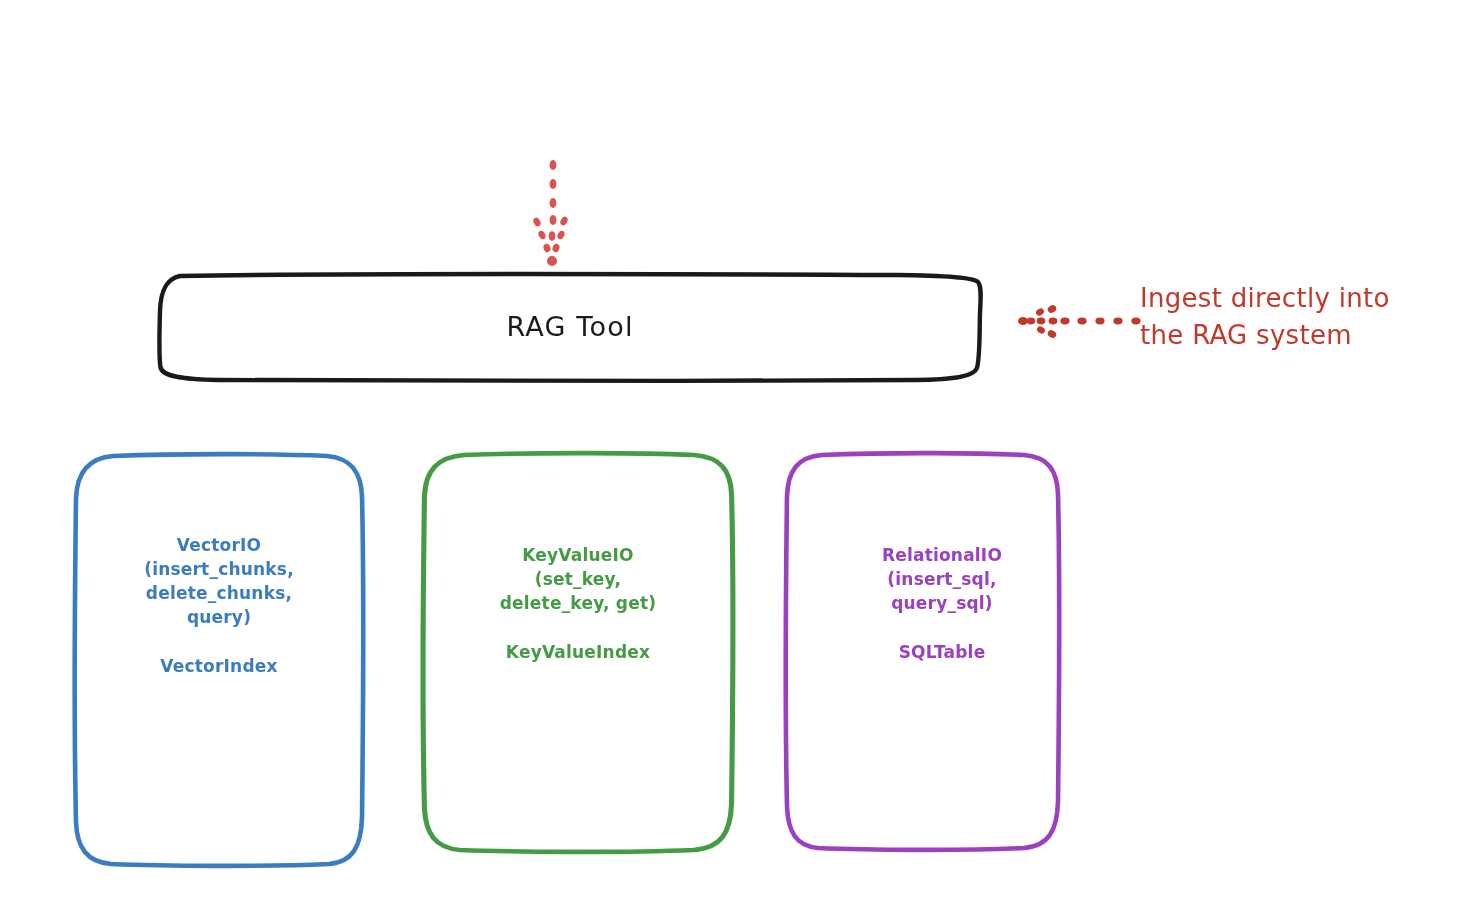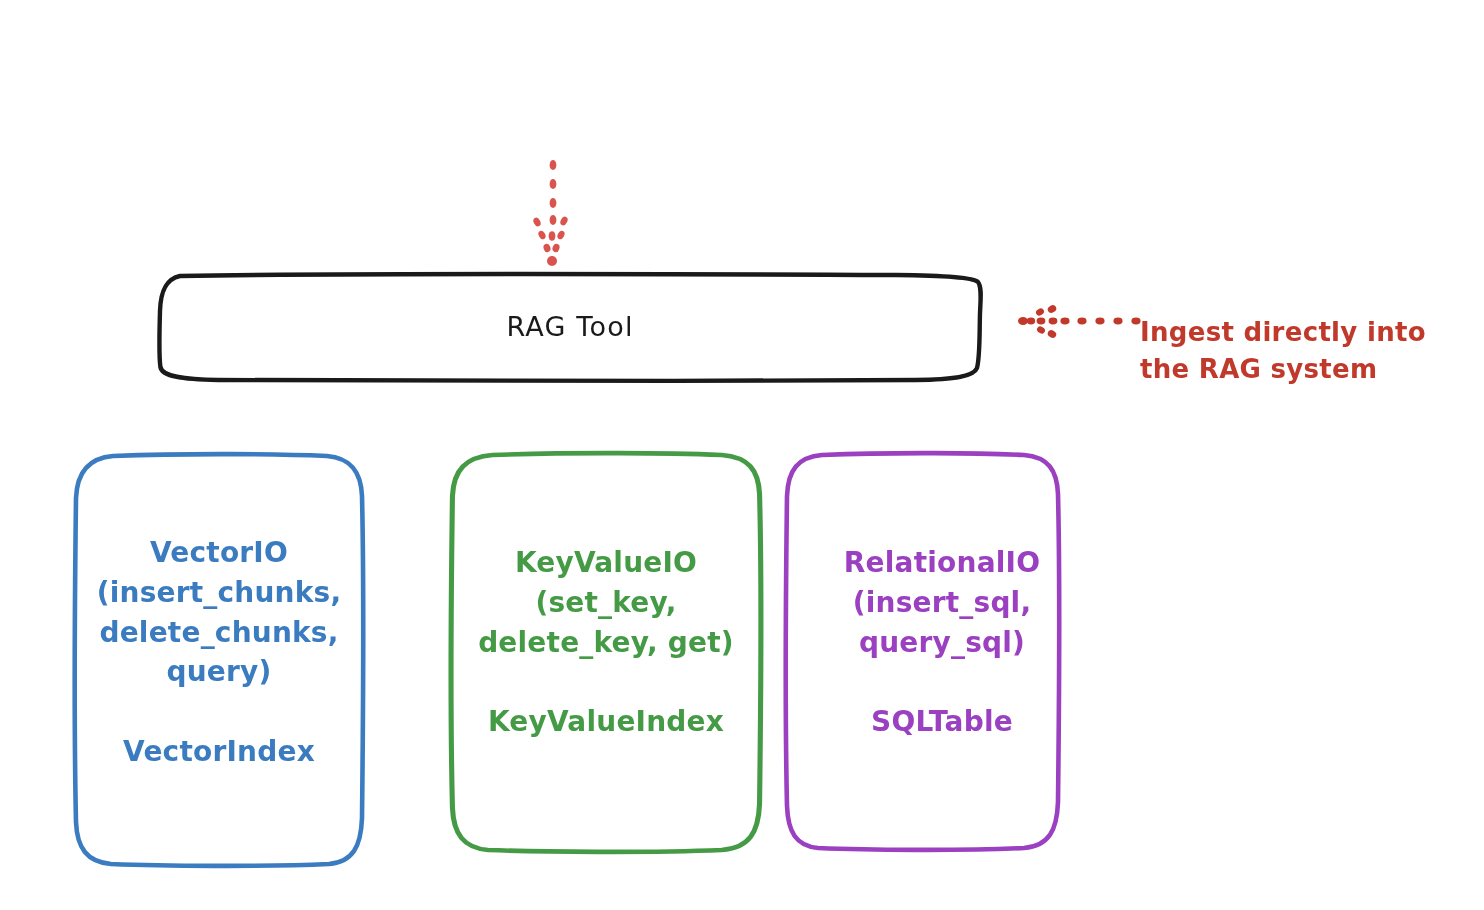--- a/index.html
+++ b/index.html
@@ -63,37 +63,37 @@
     font-weight: 500;
     letter-spacing: 1.2px;
     color: #1a1a1a;
   }
 
   
   .card { align-items: flex-start; }
   .card .node-label {
     width: 100%;
     font-family: "DejaVu Sans", sans-serif;
-    font-size: 28px;
+    font-size: 17px;
     font-weight: 600;
     line-height: 1.42;
     letter-spacing: 0.2px;
   }
 
   #vectorio-node {
     left: 71px;
     top: 450px;
     width: 296px;
     height: 420px;
     padding-top: 83px;
   }
   #vectorio-node .node-label { color: #3b7cc0; }
 
   #keyvalueio-node {
-    left: 448px;
+    left: 420px;
     top: 450px;
     width: 316px;
     height: 406px;
     padding-top: 93px;
   }
   #keyvalueio-node .node-label { color: #459b45; }
 
   #relationalio-node {
     left: 784px;
     top: 450px;
@@ -140,26 +140,25 @@
   #ingest-annotation {
     position: absolute;
     left: 1140px;
     top: 280px;
     width: 330px;
     text-align: left;
   }
   #ingest-annotation .node-label {
     font-family: "DejaVu Sans", sans-serif;
     font-size: 26px;
-    font-weight: 700;
+    font-weight: 400;
     line-height: 1.42;
     letter-spacing: 0.3px;
     color: #c0392b;
     white-space: pre-line;
-    margin-top: 34px;
   }
 </style>
 </head>
 <body>
 
 <div id="canvas">
 
 
   <svg class="connector" id="agent-to-ragtool-arrow" viewBox="0 0 96 114">
     <g fill="#d9534f">

